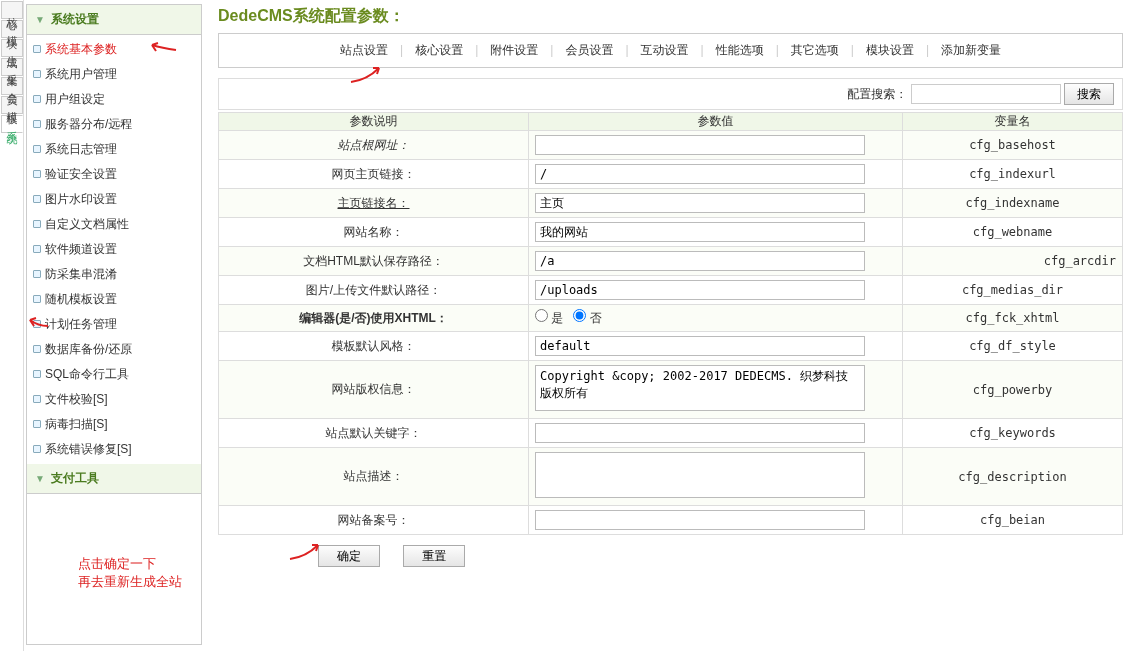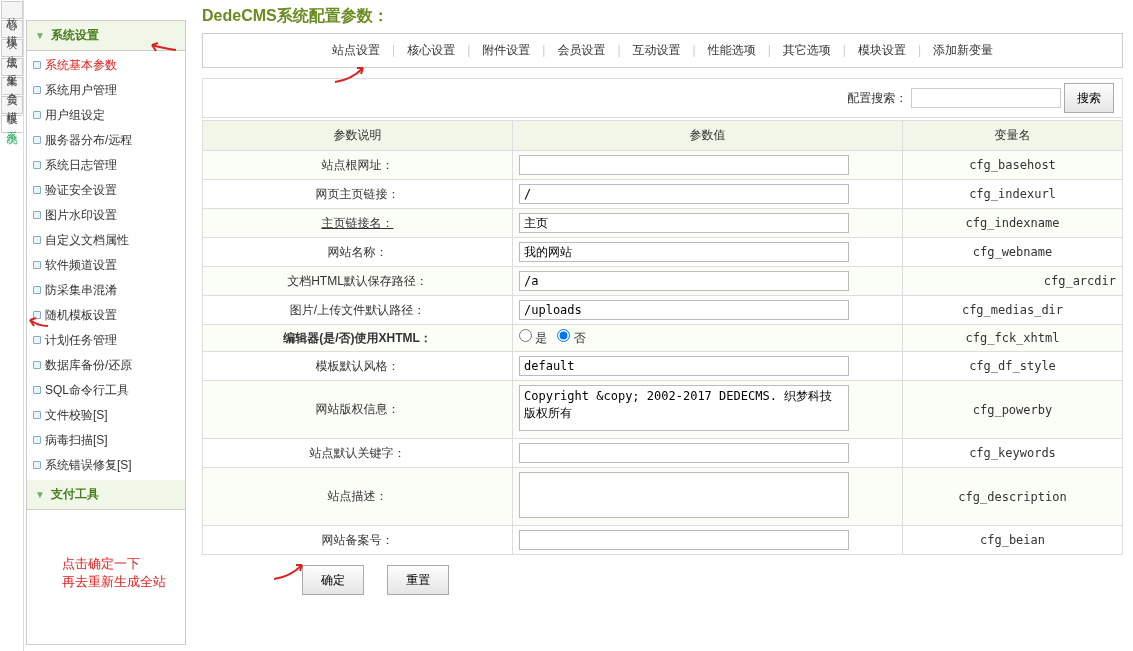--- a/index.html
+++ b/index.html
@@ -1,37 +1,37 @@
 <!DOCTYPE html>
 <html><head>
 <meta charset="utf-8">
 <style>
 *{box-sizing:border-box;margin:0;padding:0}
 body{font-family:"Microsoft YaHei",SimSun,Arial,sans-serif;font-size:12px;background:#fff;color:#333;width:1133px;height:651px;overflow:hidden}
 .layout{display:flex;height:100%}
 .vtabs{width:24px;border-right:1px solid #ddd;background:#fff}
 .vtab{width:22px;padding:6px 4px;text-align:center;border:1px solid #ccc;margin:1px 0 1px 1px;background:#f5f5f5;writing-mode:vertical-rl;text-orientation:upright;font-size:11px;line-height:1.2;color:#444;cursor:pointer;letter-spacing:2px}
 .vtab.active{background:#fff;border-right-color:#fff;color:#3a6}
-.sidebar{width:160px;border:1px solid #ccc;margin:20px 6px 6px 2px;flex-shrink:0}
+.sidebar{width:176px;border:1px solid #ccc;margin:4px 6px 6px 2px;flex-shrink:0}
 .side-header{background:#f0f7e8;border-bottom:1px solid #ccc;padding:6px 8px;font-weight:bold;color:#4a7b1f;font-size:12px}
 .side-header .arrow{color:#7a7;margin-right:6px;font-size:10px}
 .side-list{list-style:none;padding:2px 0}
 .side-item{padding:4px 6px 4px 18px;position:relative;cursor:pointer;font-size:12px;color:#333}
 .side-item.active{color:#d22}
 .side-item::before{content:"";position:absolute;left:6px;top:8px;width:6px;height:6px;border:1px solid #8ab;border-radius:1px;background:#e8f5ff}
 .main{flex:1;padding:6px 10px 0 10px}
 .title{color:#6a8b1f;font-weight:bold;font-size:16px;margin-bottom:6px}
 .tabbar{border:1px solid #ccc;background:#fff;padding:8px 0;text-align:center;font-size:12px;margin-bottom:10px}
 .tabbar span{padding:0 10px;cursor:pointer;color:#333}
 .tabbar .sep{color:#ccc;padding:0 2px}
 .search-row{border:1px solid #ddd;padding:4px 8px;text-align:right;background:#fff;margin-bottom:2px}
 .search-row input[type=text]{width:150px;height:20px;border:1px solid #ccc;padding:0 4px;font-size:12px}
-.btn{height:30px;padding:0 12px;border:1px solid #aaa;background:linear-gradient(#fdfdfd,#e5e5e5);font-size:12px;cursor:pointer;font-family:Liberation Sans, sans-serif}
+.btn{height:22px;padding:0 12px;border:1px solid #aaa;background:linear-gradient(#fdfdfd,#e5e5e5);font-size:12px;cursor:pointer;font-family:Liberation Sans, sans-serif}
 .grid{width:100%;border-collapse:collapse;border:1px solid #ddd;table-layout:fixed}
-.grid th{background:#f0f7e8;border:1px solid #ddd;padding:6px;font-weight:normal;color:#333;font-size:12px}
+.grid th{background:#f0f7e8;border:1px solid #ddd;font-weight:normal;color:#333;font-size:12px}
 .grid td{border:1px solid #ddd;padding:4px 6px;vertical-align:middle;font-size:12px}
 .grid tr:nth-child(odd) td{background:#fbfdf7}
 .col-desc{width:310px;text-align:center}
 .col-val{width:auto}
 .col-var{width:220px;text-align:center;font-family:Consolas,monospace}
 .inp{width:330px;height:20px;border:1px solid #bbb;padding:0 4px;font-size:12px;font-family:SimSun,monospace}
 .ta{width:330px;height:46px;border:1px solid #bbb;padding:2px 4px;font-size:12px;font-family:SimSun,monospace;resize:none}
 .radio-wrap label{margin-right:10px}
 .btn-row{padding:10px 0 10px 100px}
 .btn-row .btn{margin-right:20px;padding:0 18px}
@@ -98,21 +98,21 @@
         </colgroup>
       <thead>
           <tr>
         <th>参数说明</th>
         <th>参数值</th>
         <th>变量名</th>
       </tr>
         </thead>
       <tbody id="grid-body">
           <tr>
-            <td class="col-desc" style="">站点根网址：</td>
+            <td class="col-desc" style=" font-style: italic;">站点根网址：</td>
             <td><input class="inp" style=""></td>
             <td class="col-var" style="text-align: center;">cfg_basehost</td>
           </tr>
           <tr>
             <td class="col-desc" style="text-align: center;">网页主页链接：</td>
             <td><input class="inp" value="/" style=""></td>
             <td class="col-var" style="text-align: center;">cfg_indexurl</td>
           </tr>
           <tr>
             <td class="col-desc" style="text-align: center; text-decoration: underline;">主页链接名：</td>

